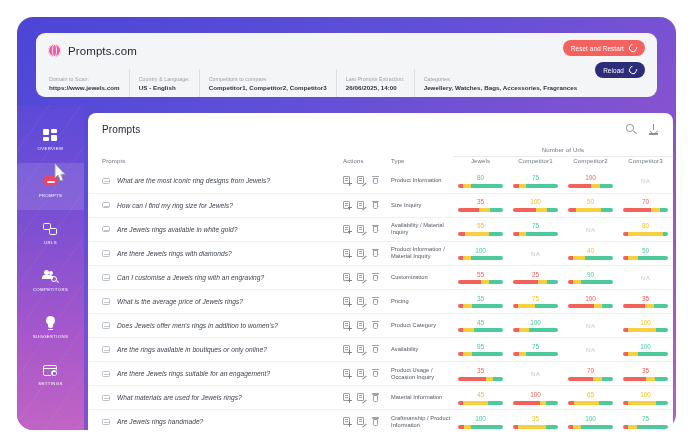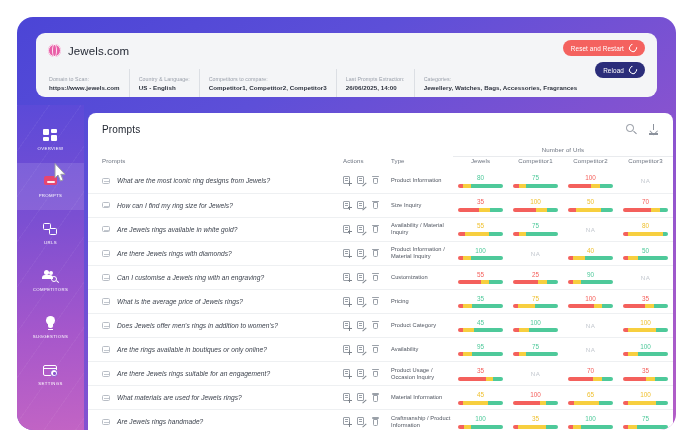--- a/index.html
+++ b/index.html
@@ -213,21 +213,21 @@
   .v-grn{ color:#4ec99a; }
 </style>
 </head>
 <body>
 
 <div id="app-frame">
 
   <div id="info-card">
     <div class="brand-row">
       <span class="globe"></span>
-      <span class="brand-name">Jewels.com</span>
+      <span class="brand-name">Prompts.com</span>
     </div>
     <div id="meta-row">
         <div class="meta-cell">
           <span class="meta-label">Domain to Scan:</span>
           <span class="meta-value">https://www.jewels.com</span>
         </div>
         <div class="meta-cell">
           <span class="meta-label">Country &amp; Language:</span>
           <span class="meta-value">US - English</span>
         </div>

